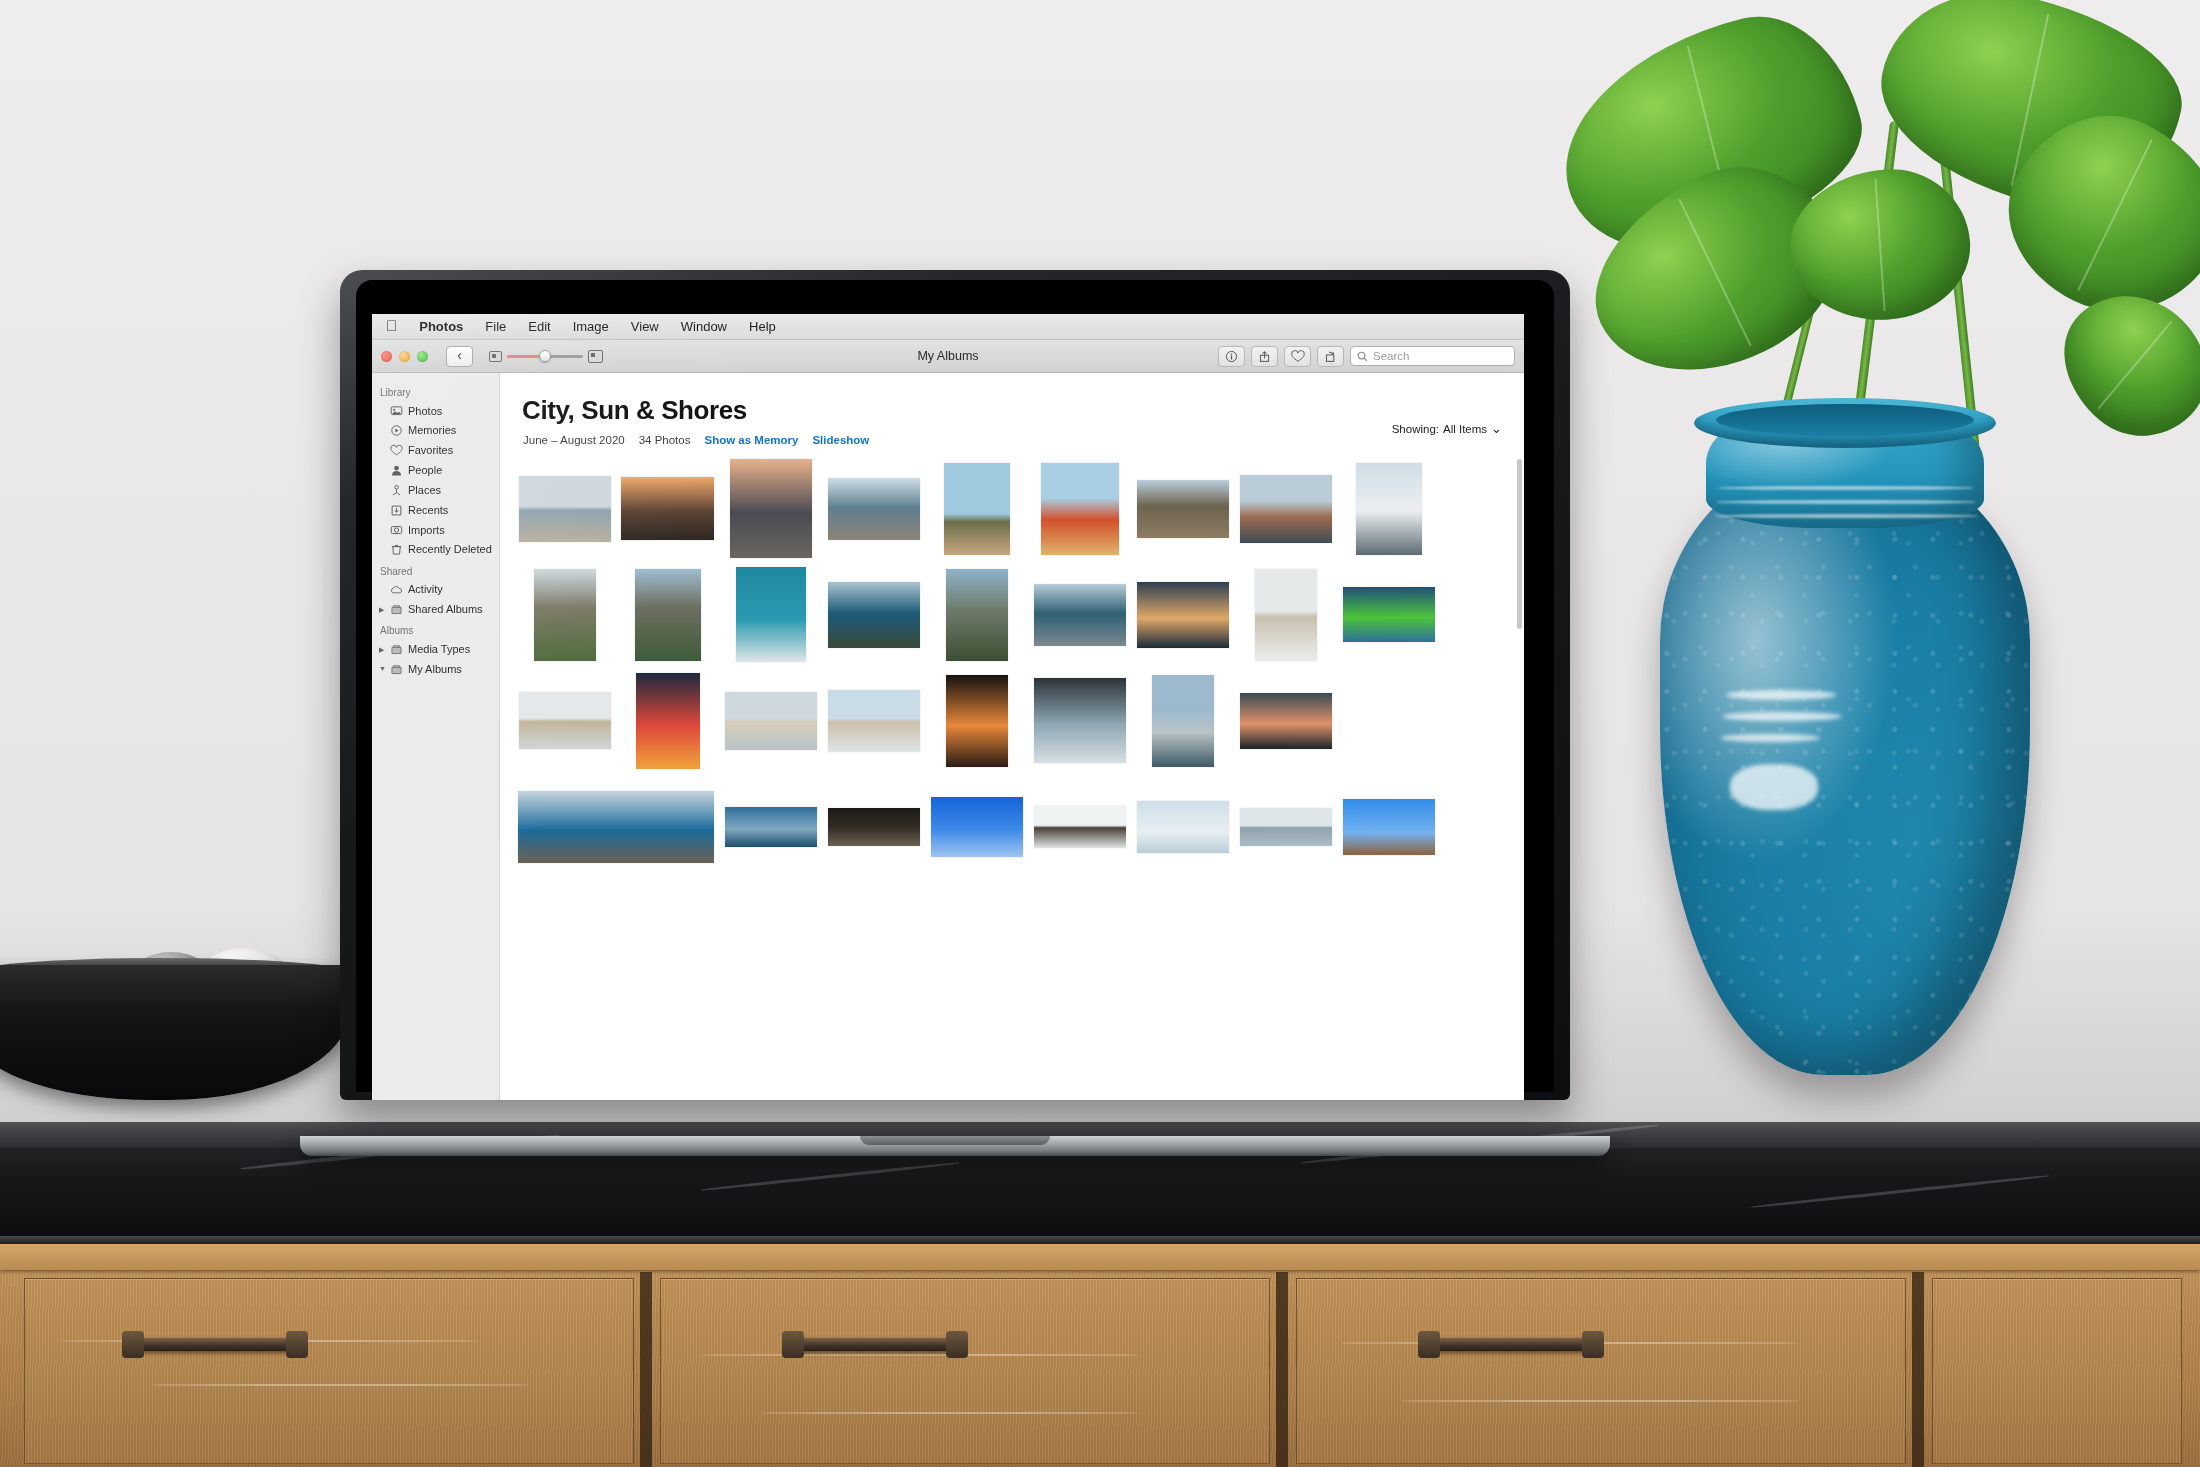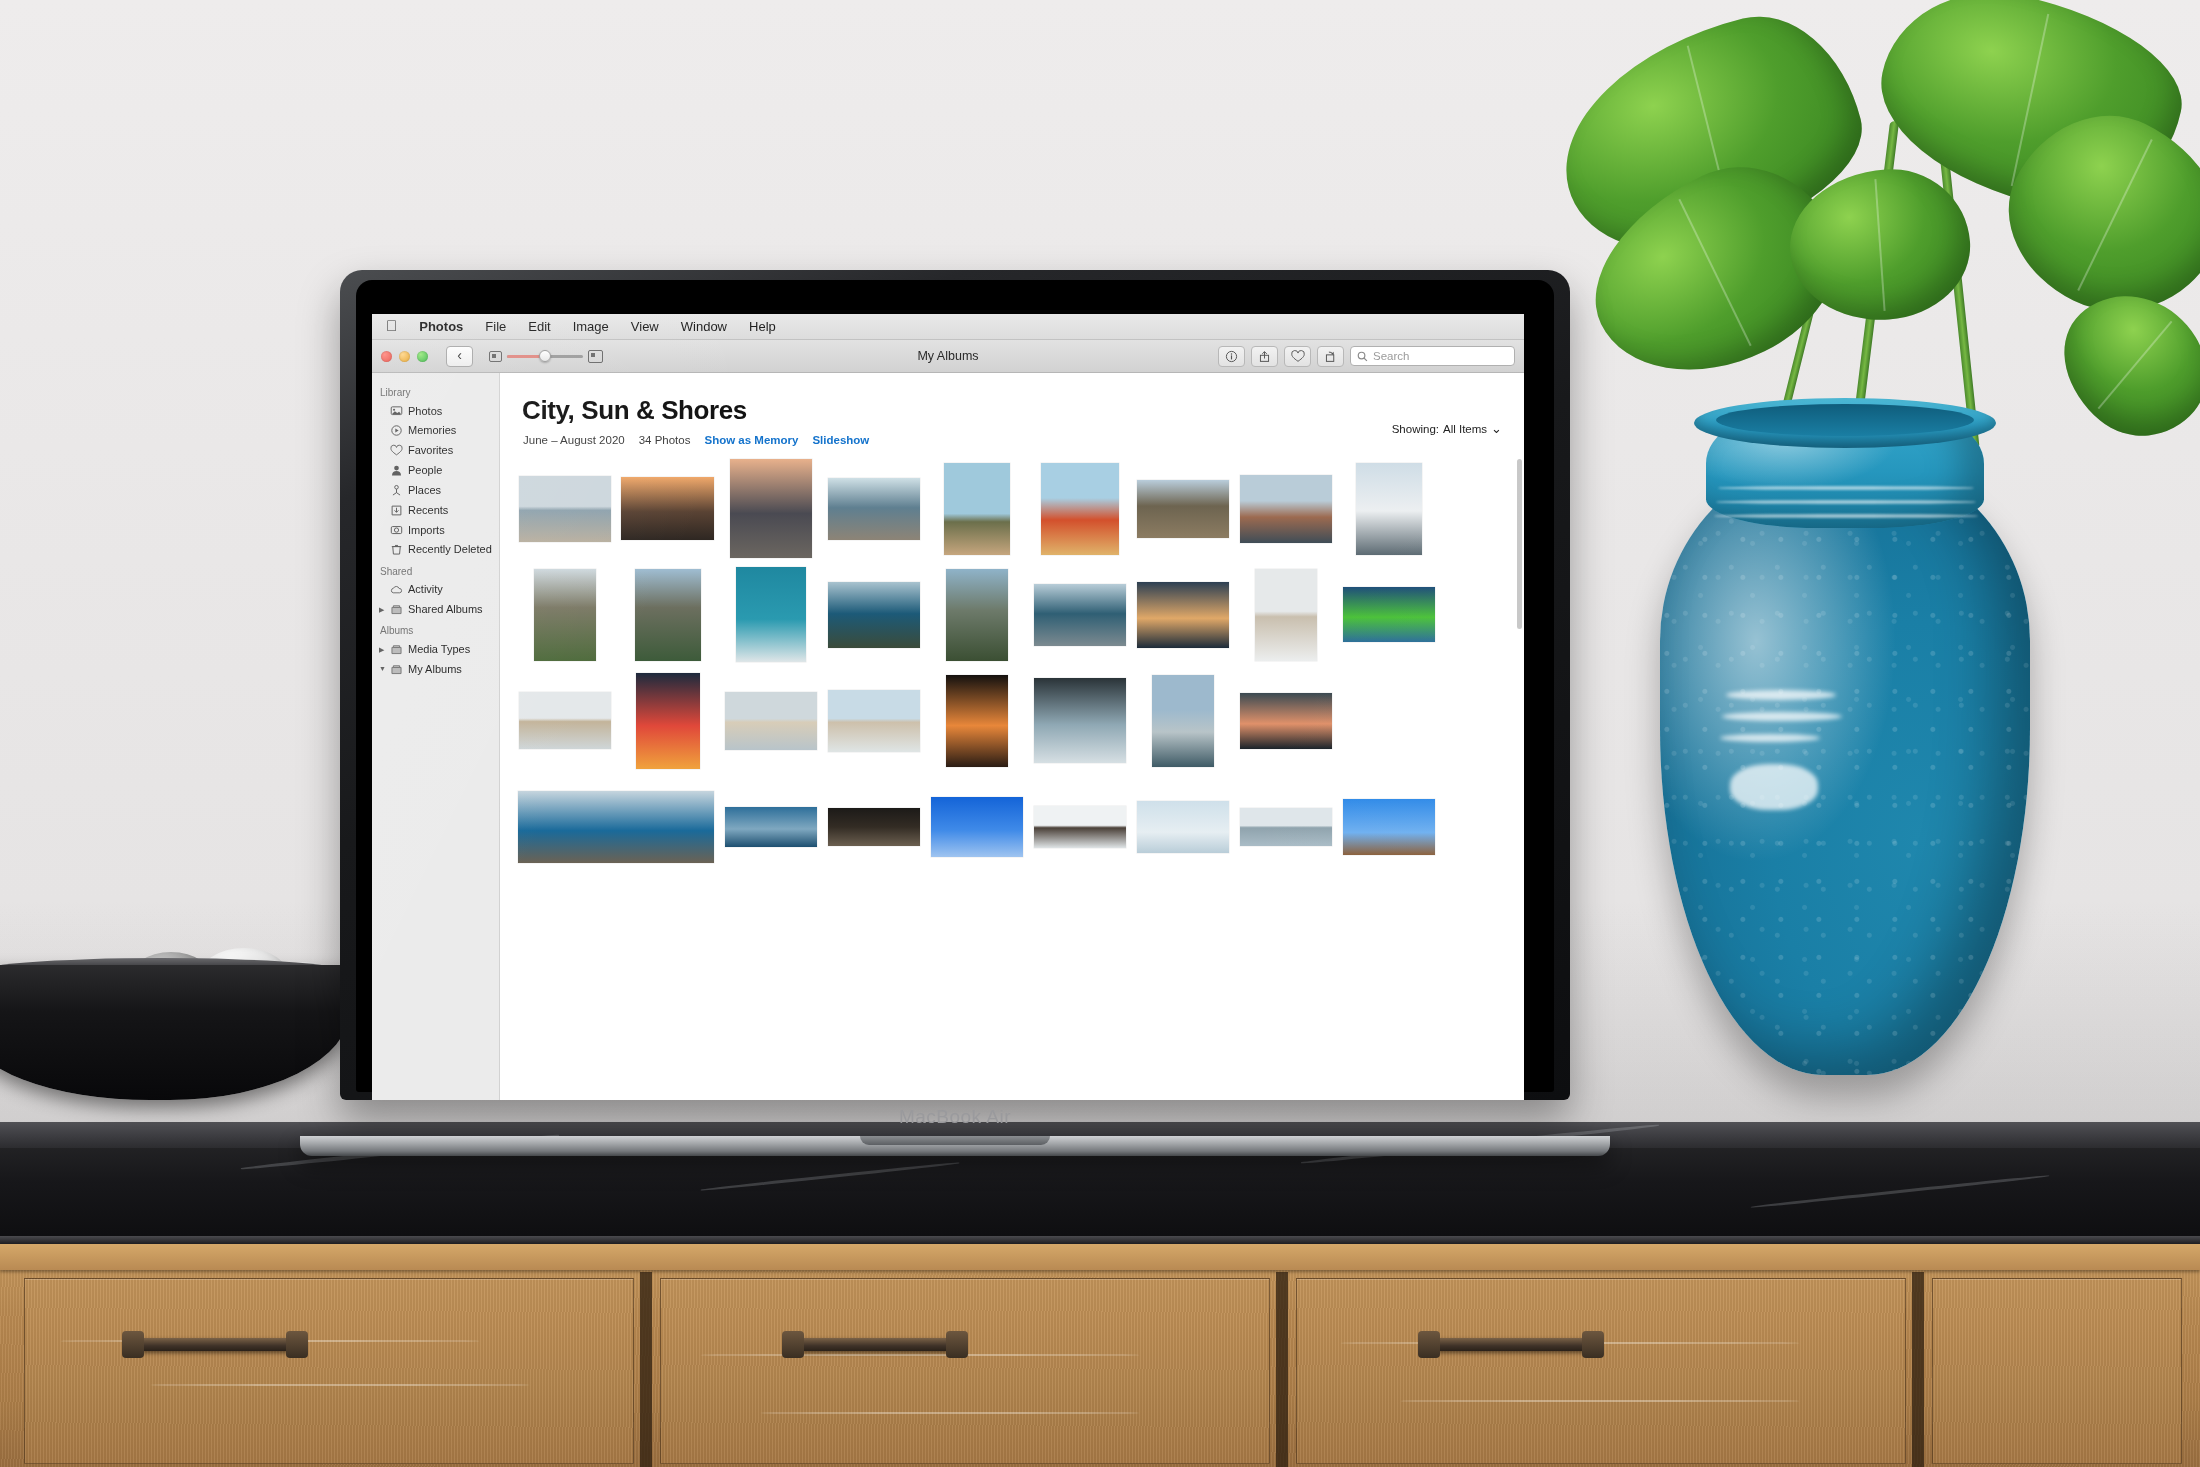--- a/index.html
+++ b/index.html
@@ -675,17 +675,16 @@
                 <div class="thumb" style="width: 92px; height: 56px; background: linear-gradient(rgb(47, 138, 232) 0%, rgb(111, 176, 240) 60%, rgb(138, 95, 58) 100%);"></div>
               </div>
             </div>
           <div class="vscroll"></div>
         </div>
       </div>
 
       <div class="screen-gloss"></div>
     </div>
 
-    <div class="bezel-label">MacBook Air</div>
     <div class="base"></div>
     <div class="notch"></div>
   </div>
 </div>
 
 </body></html>

